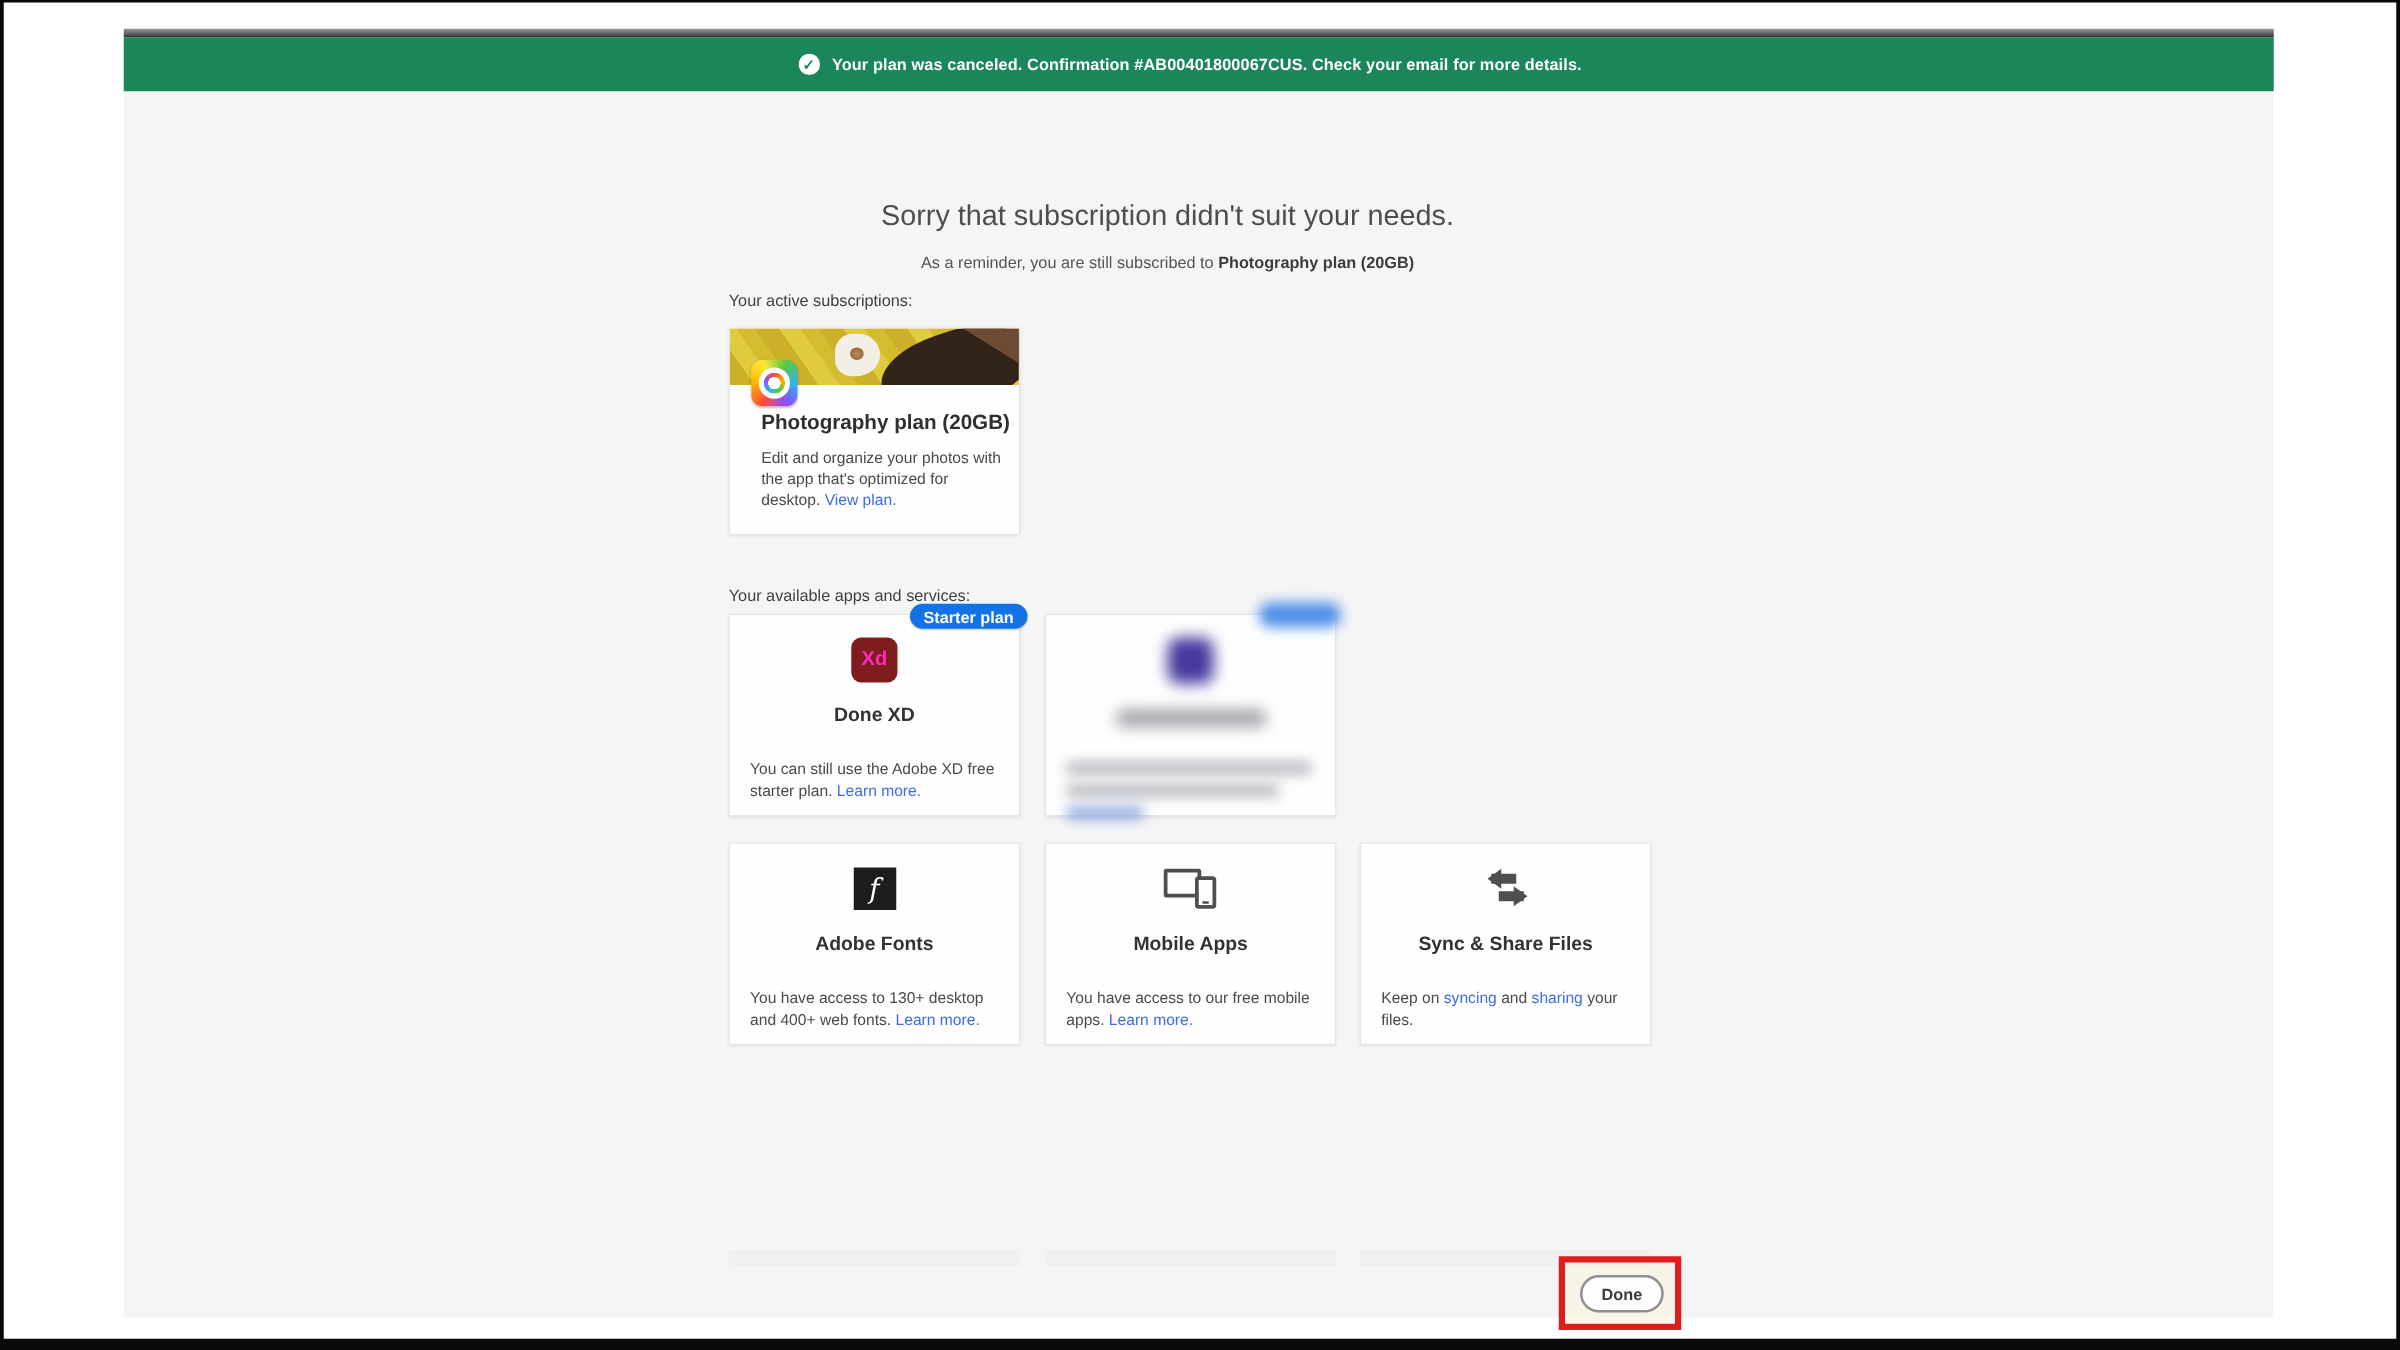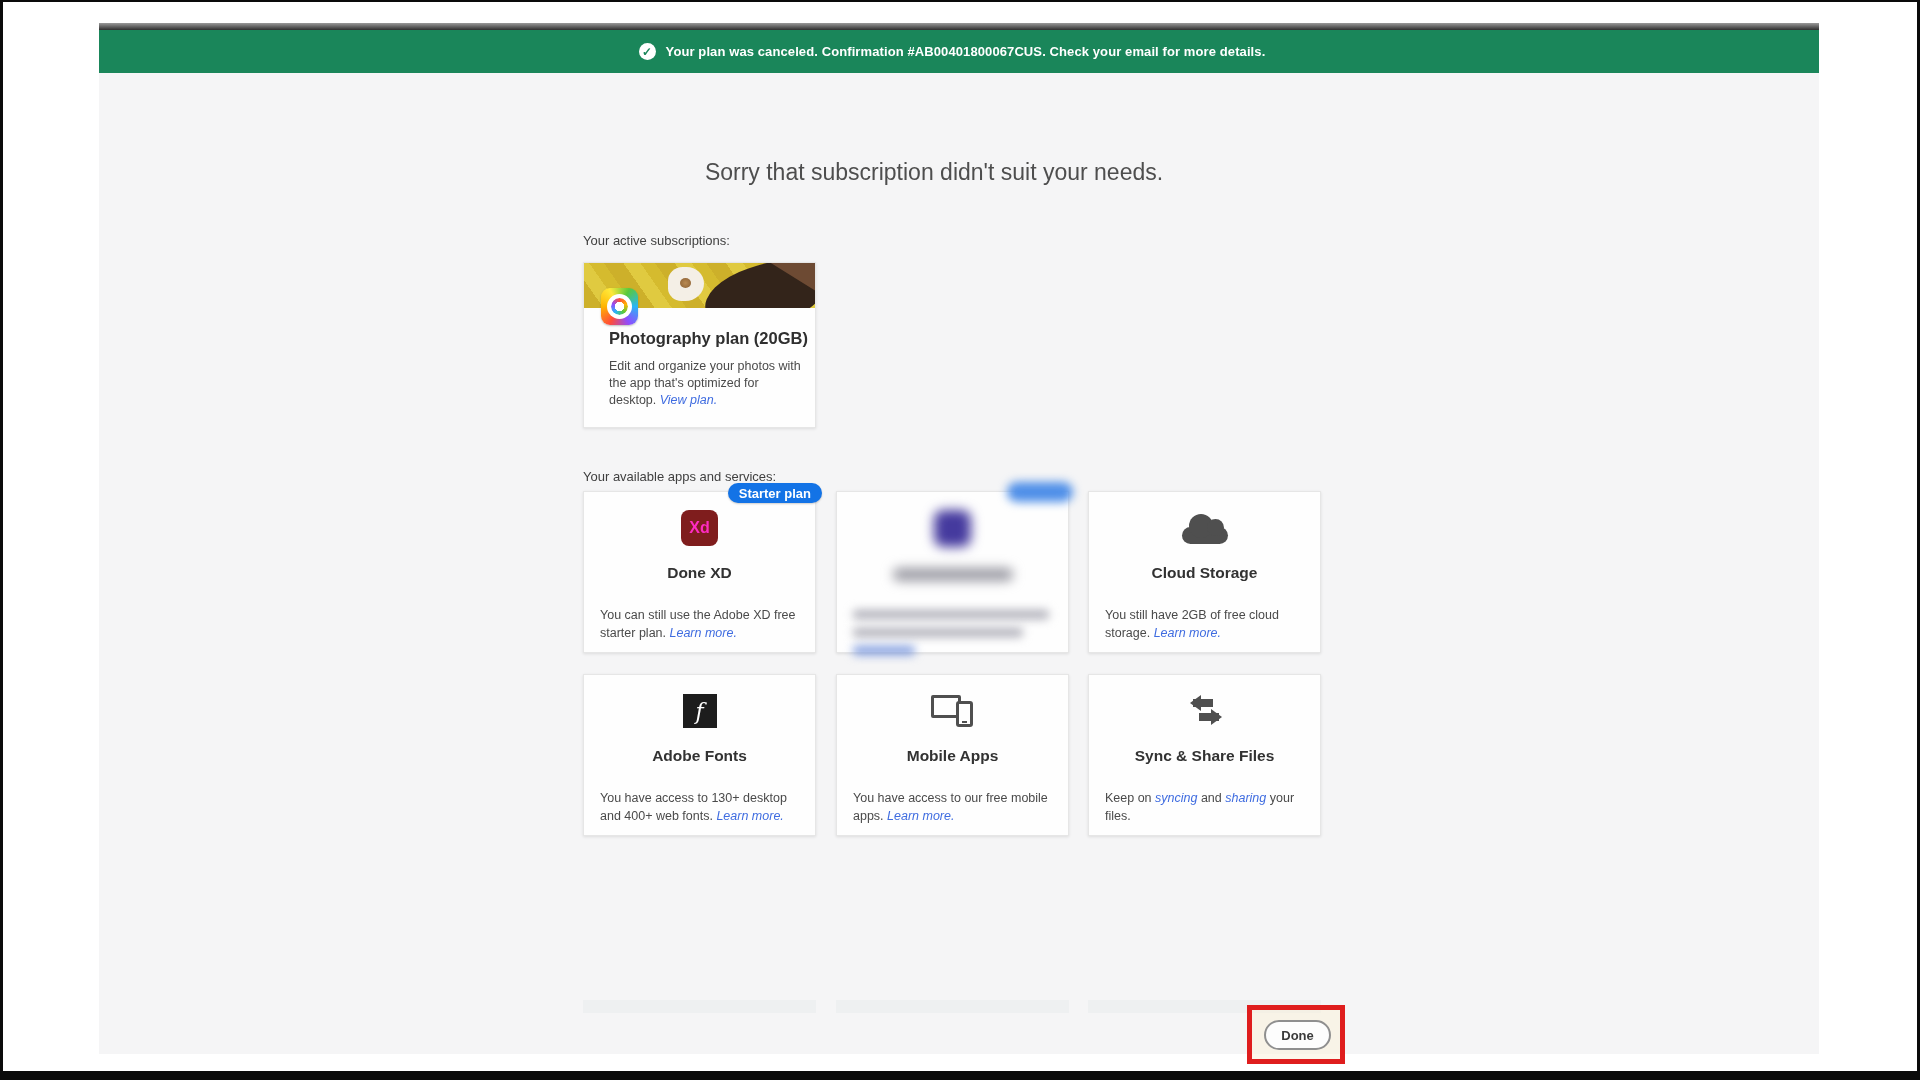--- a/index.html
+++ b/index.html
@@ -56,21 +56,21 @@
 
   
   .appcard { height:162px; }
   .c1 { left:484px; } .c2 { left:737px; } .c3 { left:989px; }
   .r1 { top:468px; } .r2 { top:651px; }
   .icon-slot { position:absolute; left:0; top:14px; width:100%; height:44px;
                display:flex; align-items:center; justify-content:center; }
   .card-title { position:absolute; left:0; top:72px; width:100%; text-align:center;
                 font-size:15.5px; font-weight:bold; color:#323232; }
   .card-desc { position:absolute; left:16px; top:114px; width:202px; font-size:12.5px; line-height:18px; color:#4a4a4a; }
-  .lnk { color:#3f6ce0;font-style:italic; }
+  .lnk { color:#3f6ce0; }
 
   .badge { position:absolute; top:-9px; right:-7px; height:20px; padding:0 11px; border-radius:10px;
            background:#1373e6; color:#fff; font-size:13px; font-weight:bold;
            display:flex; align-items:center; box-shadow:0 1px 2px rgba(0,0,0,.2); }
 
   .xd-icon { width:37px; height:36px; border-radius:8px; background:#7f1d1d; color:#ff2bc2;
              font-weight:bold; font-size:16px; display:flex; align-items:center; justify-content:center; }
   .fonts-icon { width:34px; height:34px; background:#1d1d1d; color:#fff;
                 font-family:"DejaVu Serif", serif; font-style:italic; font-size:22px;
                 display:flex; align-items:center; justify-content:center; }
@@ -126,20 +126,21 @@
 
     <div class="banner">
       <div class="banner-inner">
         <span class="check">✓</span>
         <span class="banner-text">Your plan was canceled. Confirmation #AB00401800067CUS. Check your email for more details.</span>
       </div>
     </div>
 
     <div class="col heading">Sorry that subscription didn't suit your needs.</div>
 
+    <div class="col reminder"><span>As a reminder, you are still subscribed to </span><b>Photography plan (20GB)</b></div>
 
     <div class="sect-label lbl-active">Your active subscriptions:</div>
 
     <div class="card photo-card">
       <div class="photo">
         <div class="hair"></div>
         <div class="arm"></div>
         <div class="flower"></div>
       </div>
       <div class="cc-icon"></div>
@@ -162,27 +163,20 @@
       <div class="blur-badge"></div>
       <div class="icon-slot">
           <div class="blur-icon"></div>
         </div>
       <div class="blur-title"></div>
       <div class="blur-line bl1"></div>
       <div class="blur-line bl2"></div>
       <div class="blur-link"></div>
     </div>
 
-    <div class="card appcard c3 r1">
-      <div class="icon-slot">
-          <div class="cloud-icon"></div>
-        </div>
-      <div class="card-title">Cloud Storage</div>
-      <div class="card-desc"><span>You still have 2GB of free cloud storage. </span><a class="lnk">Learn more.</a></div>
-    </div>
 
     <div class="card appcard c1 r2">
       <div class="icon-slot">
           <div class="fonts-icon">f</div>
         </div>
       <div class="card-title">Adobe Fonts</div>
       <div class="card-desc"><span>You have access to 130+ desktop and 400+ web fonts. </span><a class="lnk">Learn more.</a></div>
     </div>
 
     <div class="card appcard c2 r2">

